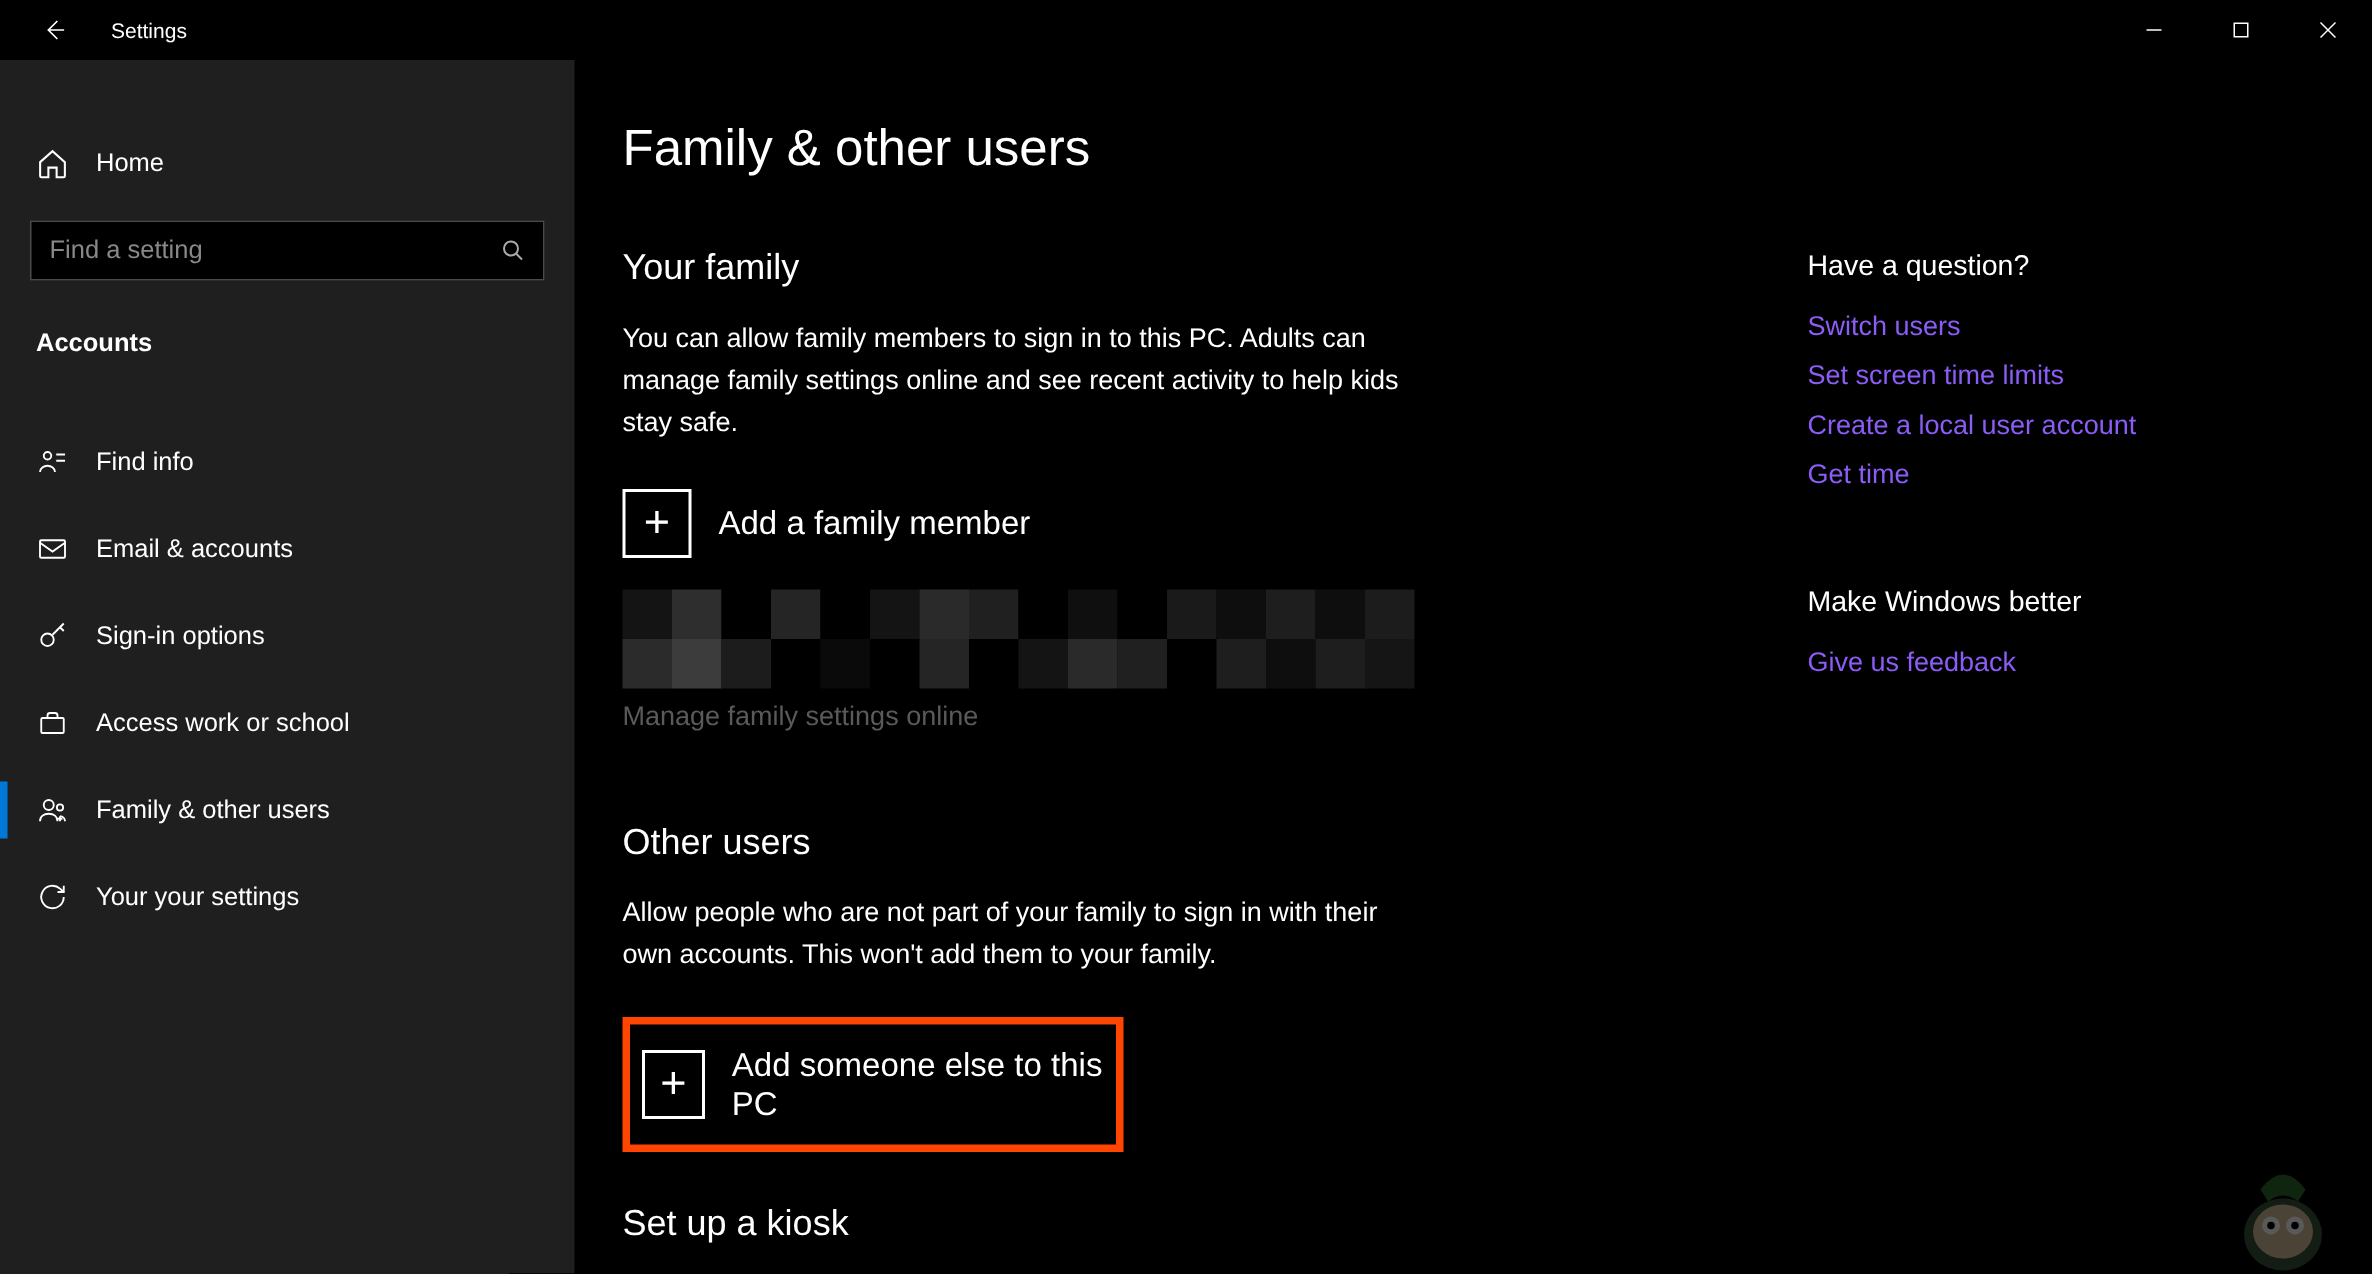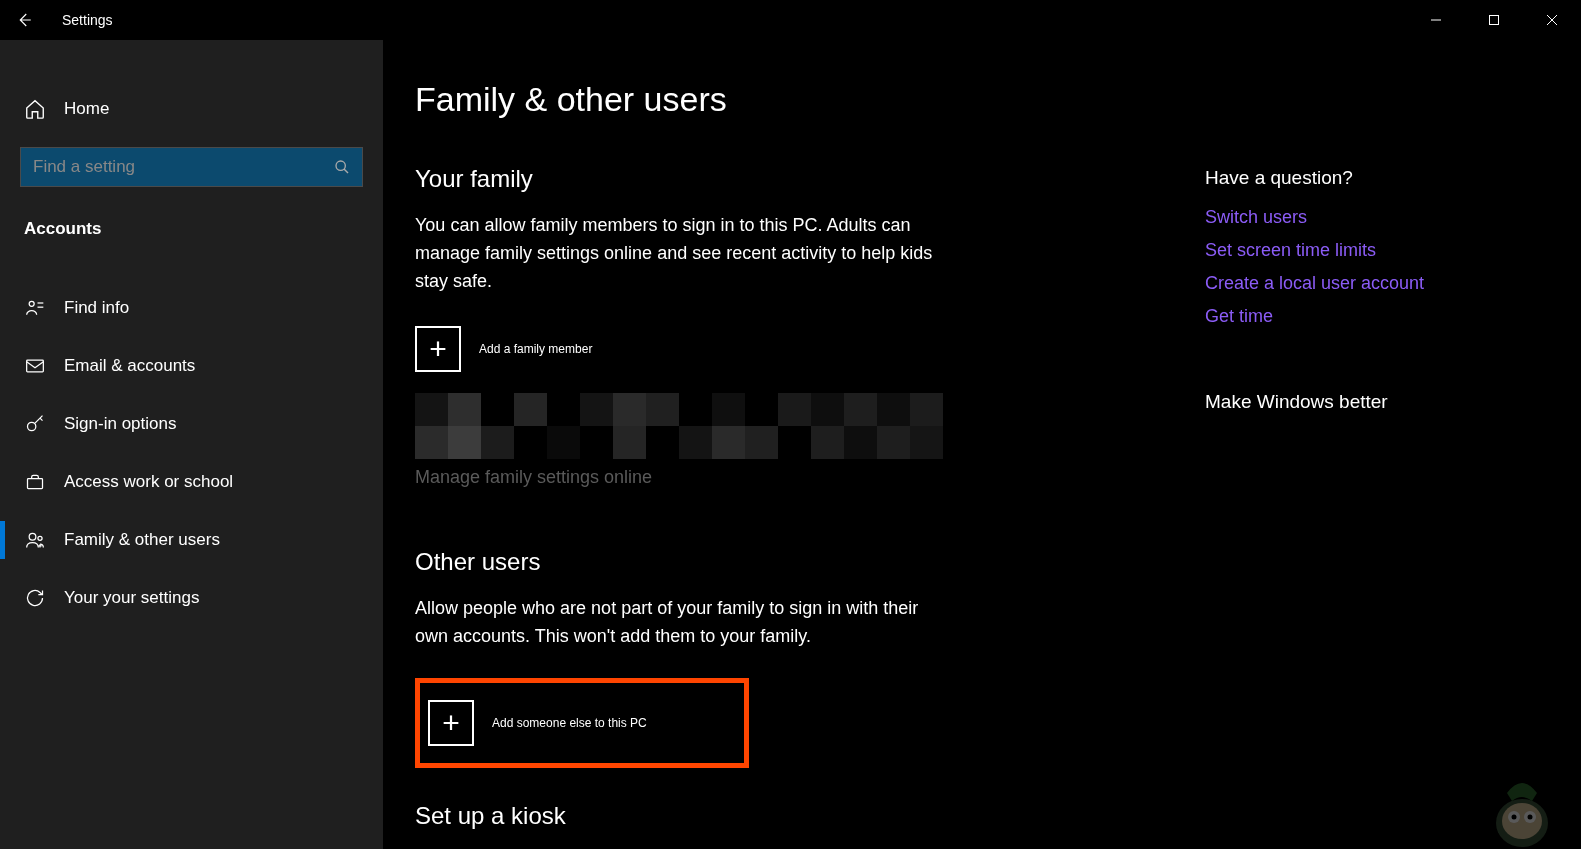--- a/index.html
+++ b/index.html
@@ -10,20 +10,21 @@
     font-family: "Segoe UI", Arial, sans-serif;
     color: #fff;
     overflow: hidden;
     font-weight: 400;
   }
   .titlebar {
     width: 1581px;
     height: 40px;
     display: flex;
     align-items: center;
+    padding-left: 12px;
   }
   .tb-left {
     display: flex;
     align-items: center;
     height: 100%;
   }
   .tb-back {
     width: 48px;
     height: 40px;
     display: flex;
@@ -70,21 +71,21 @@
     font-size: 17px;
   }
   .sb-home .icon { width: 22px; height: 22px; margin-right: 18px; }
   .sb-search {
     margin: 14px 20px 20px 20px;
     height: 40px;
     border: 1px solid #4a4a4a;
     display: flex;
     align-items: center;
     padding: 0 12px;
-    background: #0c4a6e;
+    background: #000000;
     justify-content: space-between;
   }
   .sb-search input {
     flex: 1;
     background: transparent;
     border: none;
     outline: none;
     color: #999;
     font-size: 17px;
   }
@@ -149,21 +150,21 @@
     width: 46px;
     height: 46px;
     border: 2px solid #fff;
     display: flex;
     align-items: center;
     justify-content: center;
     margin-right: 18px;
     font-size: 30px;
     font-weight: 200;
   }
-  .add-row span.lbl { font-size: 12px; }
+  .add-row span.lbl { font-size: 22px; }
   .pixelated {
     margin-top: 18px;
     width: 540px;
     height: 66px;
     display: flex;
     flex-wrap: wrap;
   }
   .px { width: 33px; height: 33px; }
   .muted-link {
     font-size: 18px;
@@ -377,20 +378,21 @@
       </div>
 
       <div class="col-right">
         <div class="right-h">Have a question?</div>
         <div class="right-link">Switch users</div>
         <div class="right-link">Set screen time limits</div>
         <div class="right-link">Create a local user account</div>
         <div class="right-link">Get time</div>
         <div class="right-block2">
           <div class="right-h">Make Windows better</div>
+          <div class="right-link">Give us feedback</div>
         </div>
       </div>
     </div>
 
     <div class="mascot">
       <svg width="90" height="80" viewBox="0 0 90 80">
         <ellipse cx="45" cy="50" rx="26" ry="24" fill="#3a543a"></ellipse>
         <ellipse cx="45" cy="48" rx="20" ry="18" fill="#d7c29a"></ellipse>
         <circle cx="37" cy="44" r="6" fill="#fff"></circle>
           <circle cx="53" cy="44" r="6" fill="#fff"></circle>

